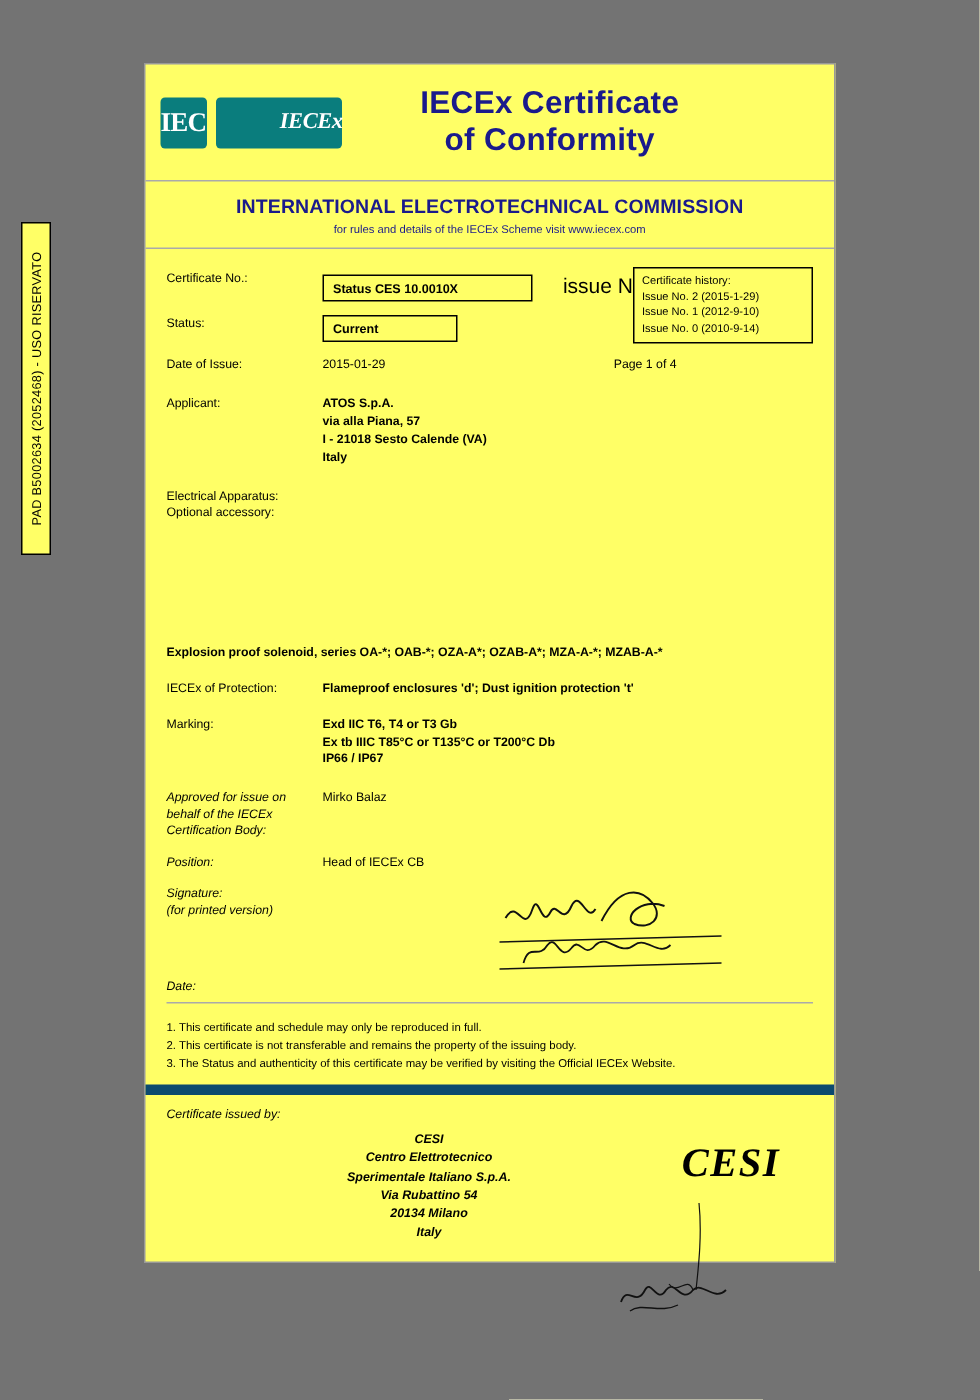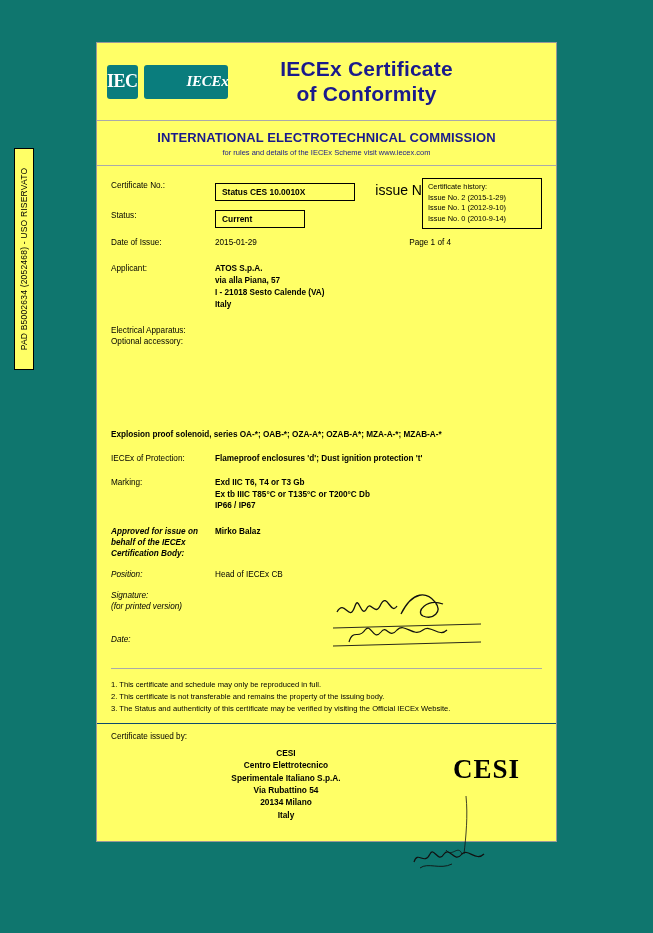--- a/index.html
+++ b/index.html
@@ -12,21 +12,21 @@
     height: 933px;
     font-family: "Liberation Sans", sans-serif;
     position: relative;
     overflow: hidden;
   }
   .page {
     position: absolute;
     left: 0; top: 0;
     width: 653px;
     height: 933px;
-    background: #0f766e;
+    background: #737373;
     box-sizing: border-box;
   }
   
   .side-stamp {
     position: absolute;
     left: 14px;
     top: 370px;
     width: 220px;
     height: 18px;
     transform: rotate(-90deg);
@@ -207,25 +207,26 @@
     top: -6px;
     width: 180px;
     height: 64px;
   }
   .notes {
     font-size: 7.6px;
     line-height: 1.55;
     margin-top: 2px;
   }
   .issued-wrap {
-    border-top: 1px solid #0c4a6e;
+    border-top: 7px solid #0c4a6e;
     margin-top: 8px;
     padding: 8px 14px 0 14px;
     position: relative;
     min-height: 150px;
+    font-style: italic;
   }
   .issued-lbl {
     font-size: 8.2px;
     margin-bottom: 6px;
   }
   .issuer {
     text-align: center;
     width: 250px;
     margin-left: 50px;
     font-size: 8.3px;
@@ -328,36 +329,36 @@
         <div class="val bold">Flameproof enclosures 'd'; Dust ignition protection 't'</div>
       </div>
 
       <div class="row" style="margin-top:12px;">
         <div class="lbl">Marking:</div>
         <div class="val bold" style="white-space:pre-line;">Exd IIC T6, T4 or T3 Gb
 Ex tb IIIC T85°C or T135°C or T200°C Db
 IP66 / IP67</div>
       </div>
 
-      <div class="row" style="margin-top:14px;font-weight:bold;">
+      <div class="row" style="margin-top:14px;">
         <div class="lbl italic" style="white-space:pre-line;">Approved for issue on behalf of the IECEx
 Certification Body:</div>
         <div class="val">Mirko Balaz</div>
       </div>
 
       <div class="row" style="margin-top:10px;">
         <div class="lbl italic">Position:</div>
         <div class="val">Head of IECEx CB</div>
       </div>
 
       <div class="sig-area">
         <div class="sig-left">
           <div style="white-space:pre-line;">Signature:
 (for printed version)</div>
-          <div style="margin-top:22px;">Date:</div>
+          <div style="margin-top:40px;">Date:</div>
         </div>
         <svg class="sig-scribble" viewBox="0 0 180 64">
           <path d="M6 28 C14 14, 18 40, 24 22 C28 10, 30 36, 36 24 C40 16, 44 34, 50 20 C56 8, 60 32, 66 22" stroke="#111" stroke-width="1.3" fill="none"></path>
           <path d="M70 30 C82 6, 96 8, 104 18 C112 28, 102 36, 92 32 C84 28, 96 14, 112 20" stroke="#111" stroke-width="1.3" fill="none"></path>
           <path d="M2 44 L150 40" stroke="#111" stroke-width="0.9" fill="none"></path>
           <path d="M18 58 C22 44, 28 56, 34 46 C40 38, 42 58, 50 48 C56 40, 58 56, 66 46 C74 38, 82 54, 92 46 C100 40, 108 54, 116 46" stroke="#111" stroke-width="1.2" fill="none"></path>
           <path d="M2 62 L150 58" stroke="#111" stroke-width="0.9" fill="none"></path>
         </svg>
       </div>
 

